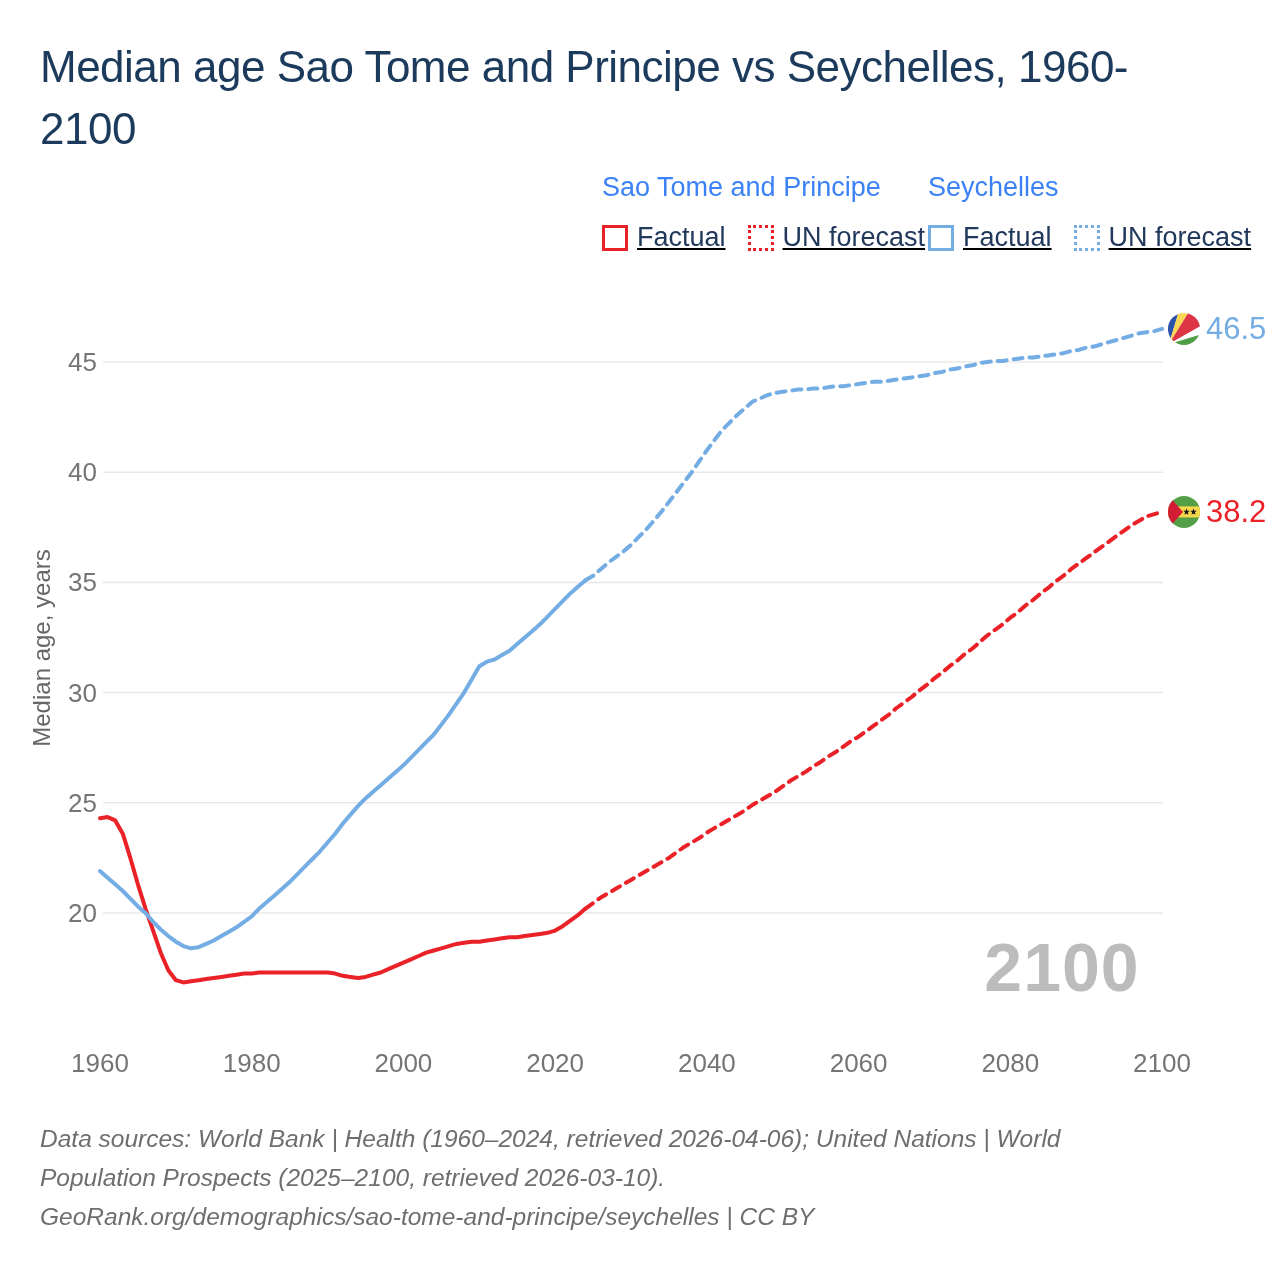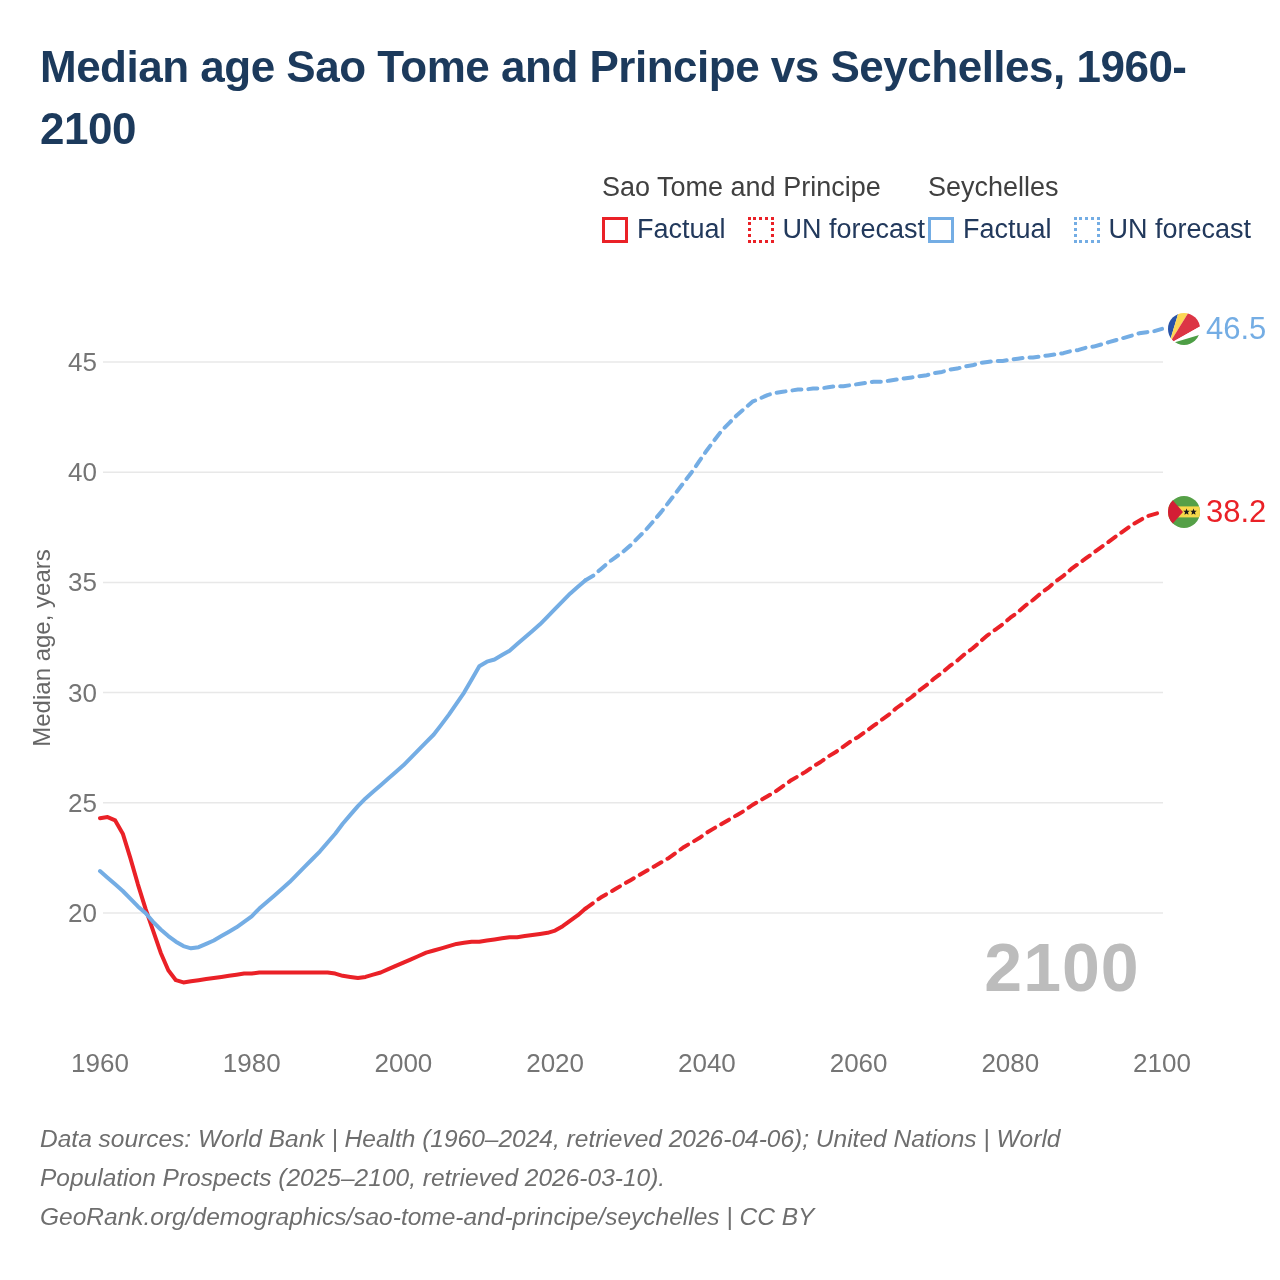--- a/index.html
+++ b/index.html
@@ -3,28 +3,28 @@
 <meta charset="utf-8">
 <style>
   html,body{margin:0;padding:0;}
   body{
     width:1280px;height:1280px;position:relative;background:#ffffff;
     font-family:"Liberation Sans", sans-serif;overflow:hidden;
     -webkit-font-smoothing:antialiased;
   }
   .title{
     position:absolute;left:40px;top:36px;width:1190px;
-    font-size:44px;line-height:62px;font-weight:700;color:#1c3a5c;
+    font-size:44px;line-height:62px;font-weight:400;color:#1c3a5c;
     letter-spacing:-0.5px;
   }
   .legend{position:absolute;top:172px;}
   .legend.g0{left:602px;}
   .legend.g1{left:928px;}
-  .legend-header{font-size:27px;color:#404040;margin-bottom:11px;}
-  .legend-row{display:flex;align-items:center;}
+  .legend-header{font-size:27px;color:#3b82f6;margin-bottom:19px;}
+  .legend-row{display:flex;align-items:center;text-decoration:underline;}
   .sw{width:20px;height:20px;display:inline-block;flex:none;}
   .sw.red-solid{border:3px solid #ea2127;}
   .sw.red-dotted{border:3px dotted #ea2127;}
   .sw.blue-solid{border:3px solid #74ade4;}
   .sw.blue-dotted{border:3px dotted #74ade4;}
   .legend-label{font-size:27px;color:#22395c;margin-left:9px;}
   .legend-label.gap{margin-right:22px;}
   .y-axis-title{
     position:absolute;left:42px;top:648px;
     transform:translate(-50%,-50%) rotate(-90deg);

